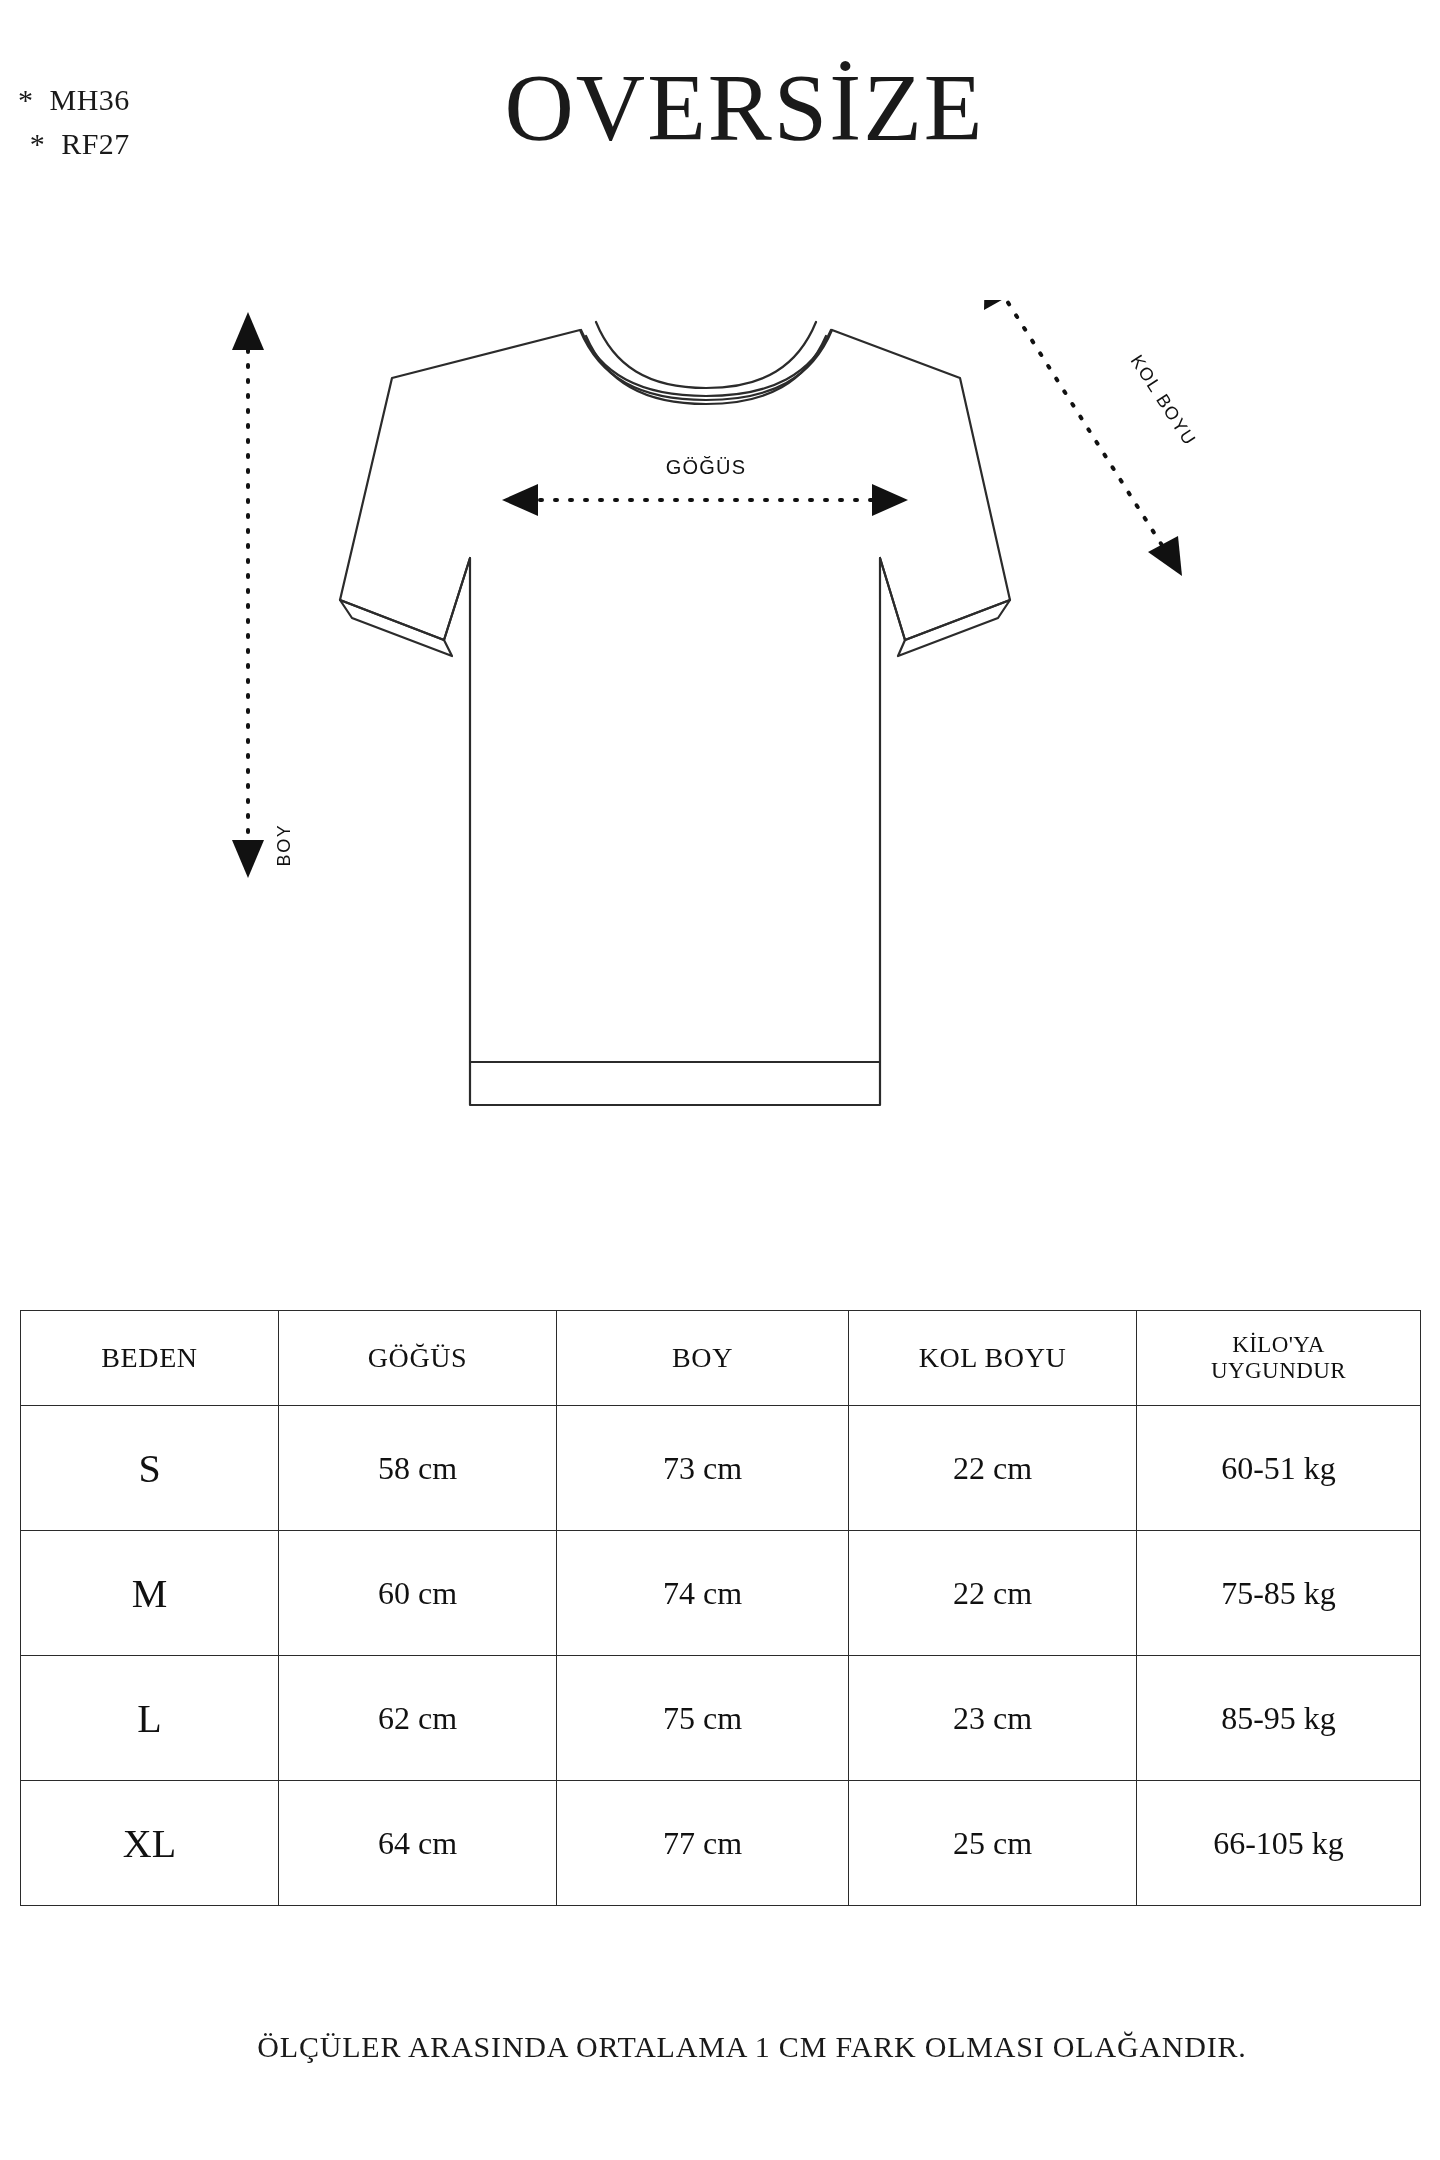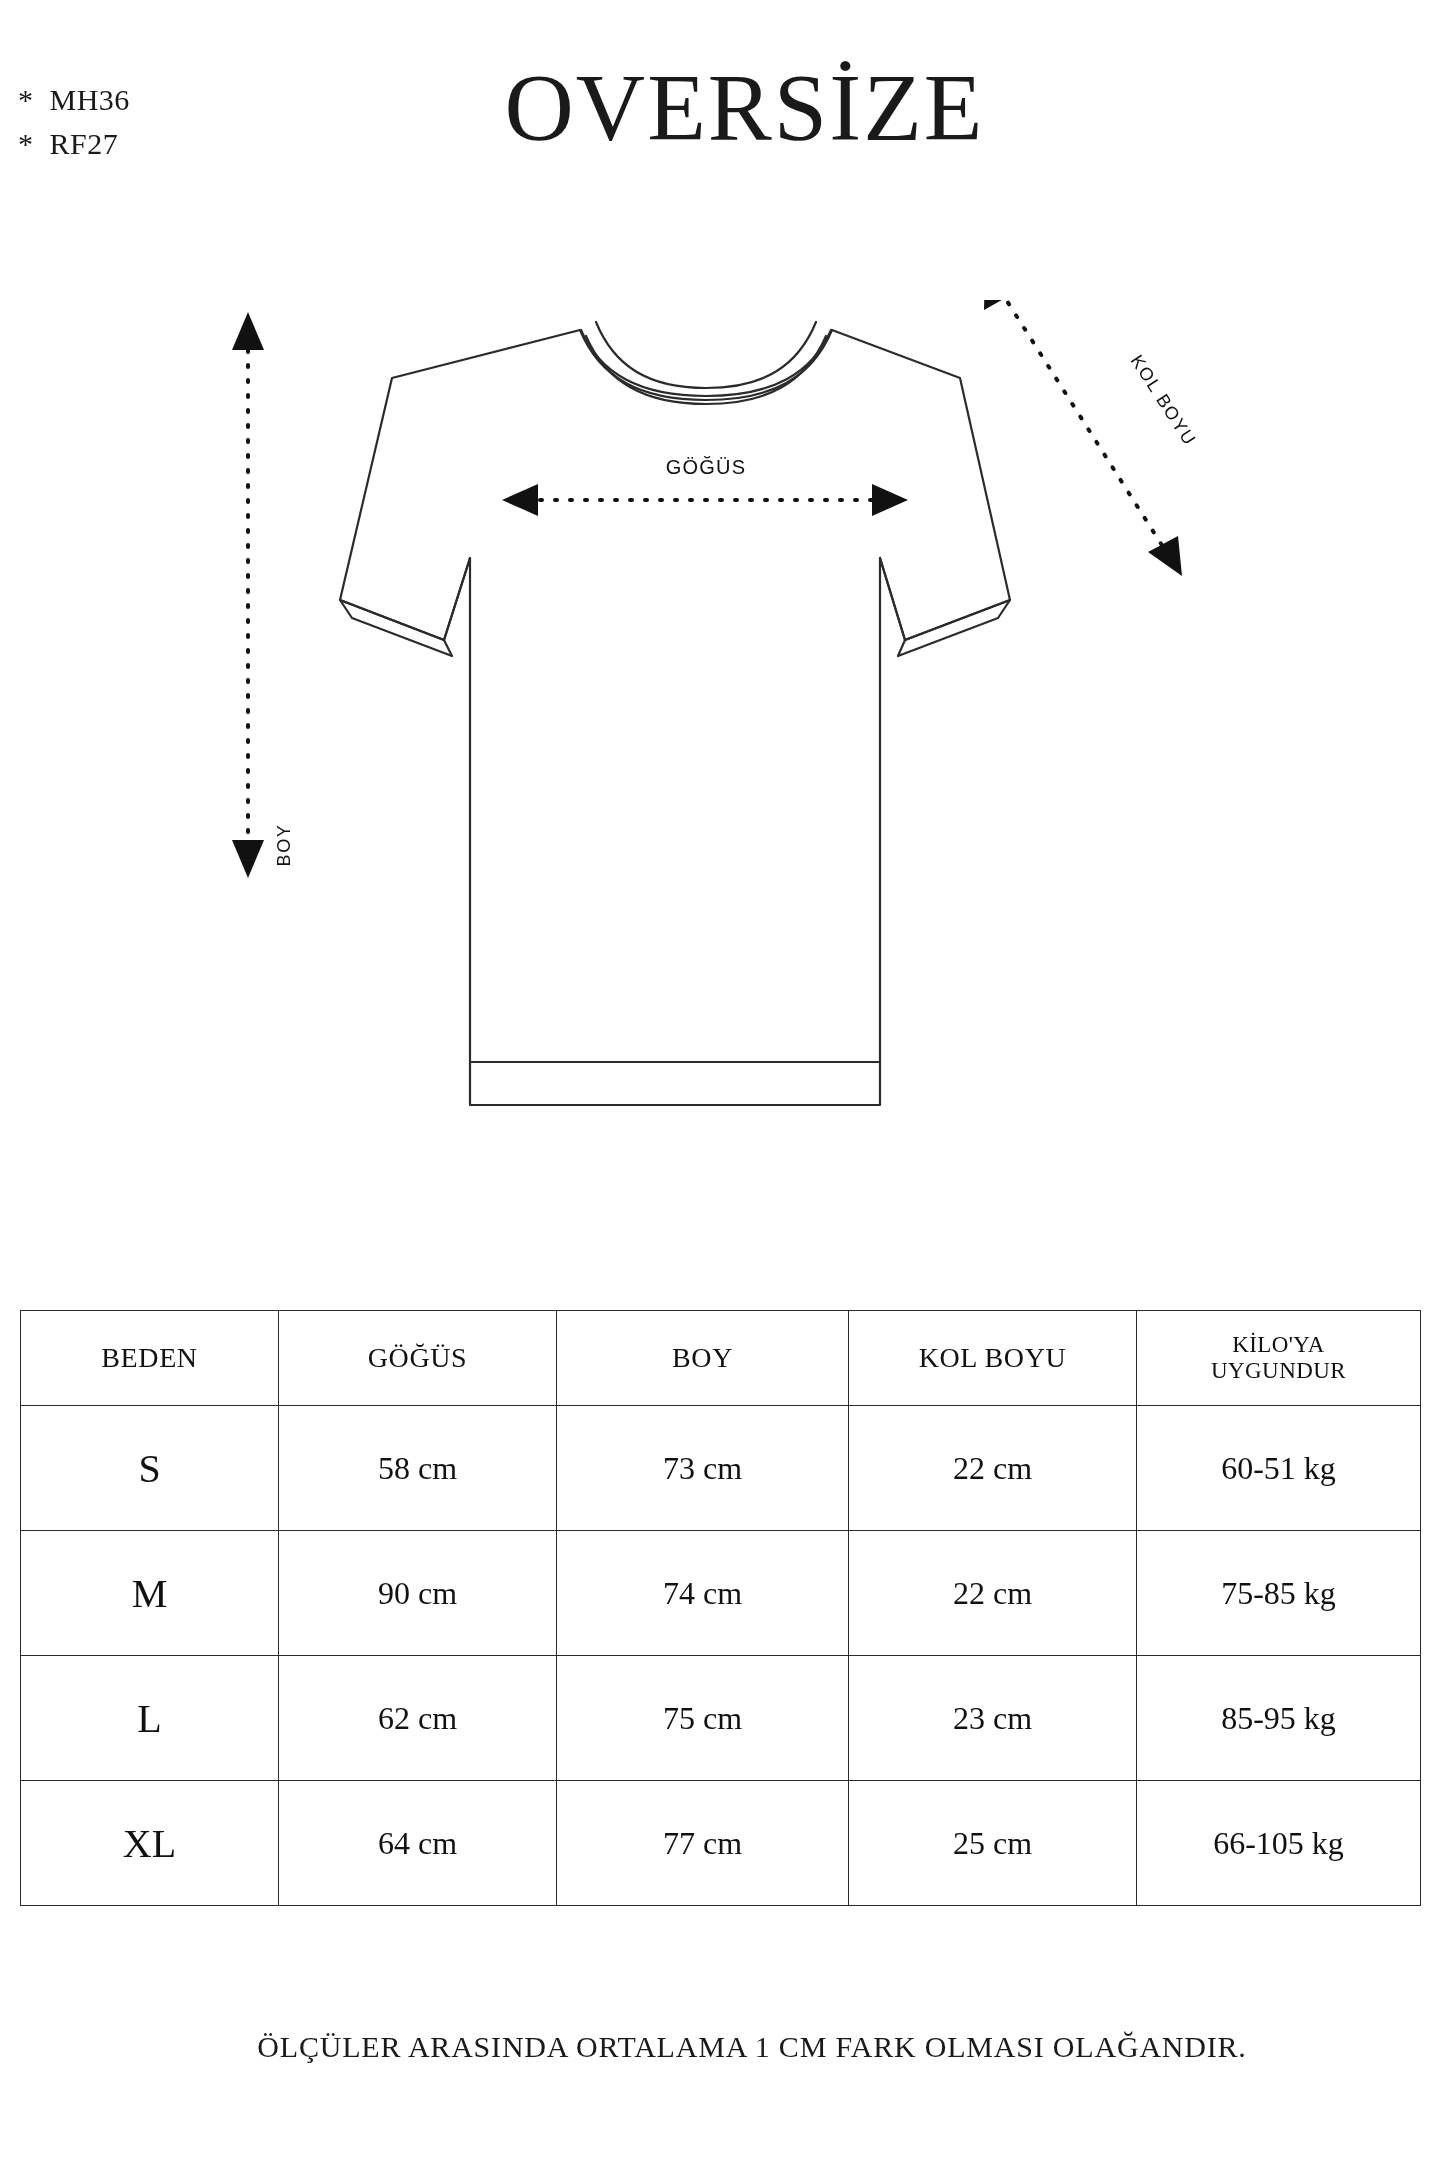--- a/index.html
+++ b/index.html
@@ -25,21 +25,21 @@
   }
   #codes {
     position: absolute;
     left: 18px;
     top: 78px;
     font-family: "Liberation Serif", serif;
     font-size: 30px;
     line-height: 1.45;
     letter-spacing: 0.5px;
   }
-  #codes div { white-space: pre; }
+  #codes div { white-space: pre; text-align: right; }
 
   #title {
     position: absolute;
     left: 0; top: 60px;
     width: 1409px;
     text-align: center;
     font-family: "Liberation Serif", serif;
     font-size: 96px;
     letter-spacing: 2px;
     font-weight: 400;
@@ -223,21 +223,21 @@
   <tbody>
     <tr>
       <td class="size-cell">S</td>
       <td>58 cm</td>
       <td>73 cm</td>
       <td>22  cm</td>
       <td>60-51 kg</td>
     </tr>
     <tr>
       <td class="size-cell">M</td>
-      <td>90 cm</td>
+      <td>60 cm</td>
       <td>74 cm</td>
       <td>22 cm</td>
       <td>75-85 kg</td>
     </tr>
     <tr>
       <td class="size-cell">L</td>
       <td>62 cm</td>
       <td>75 cm</td>
       <td>23 cm</td>
       <td>85-95 kg</td>

